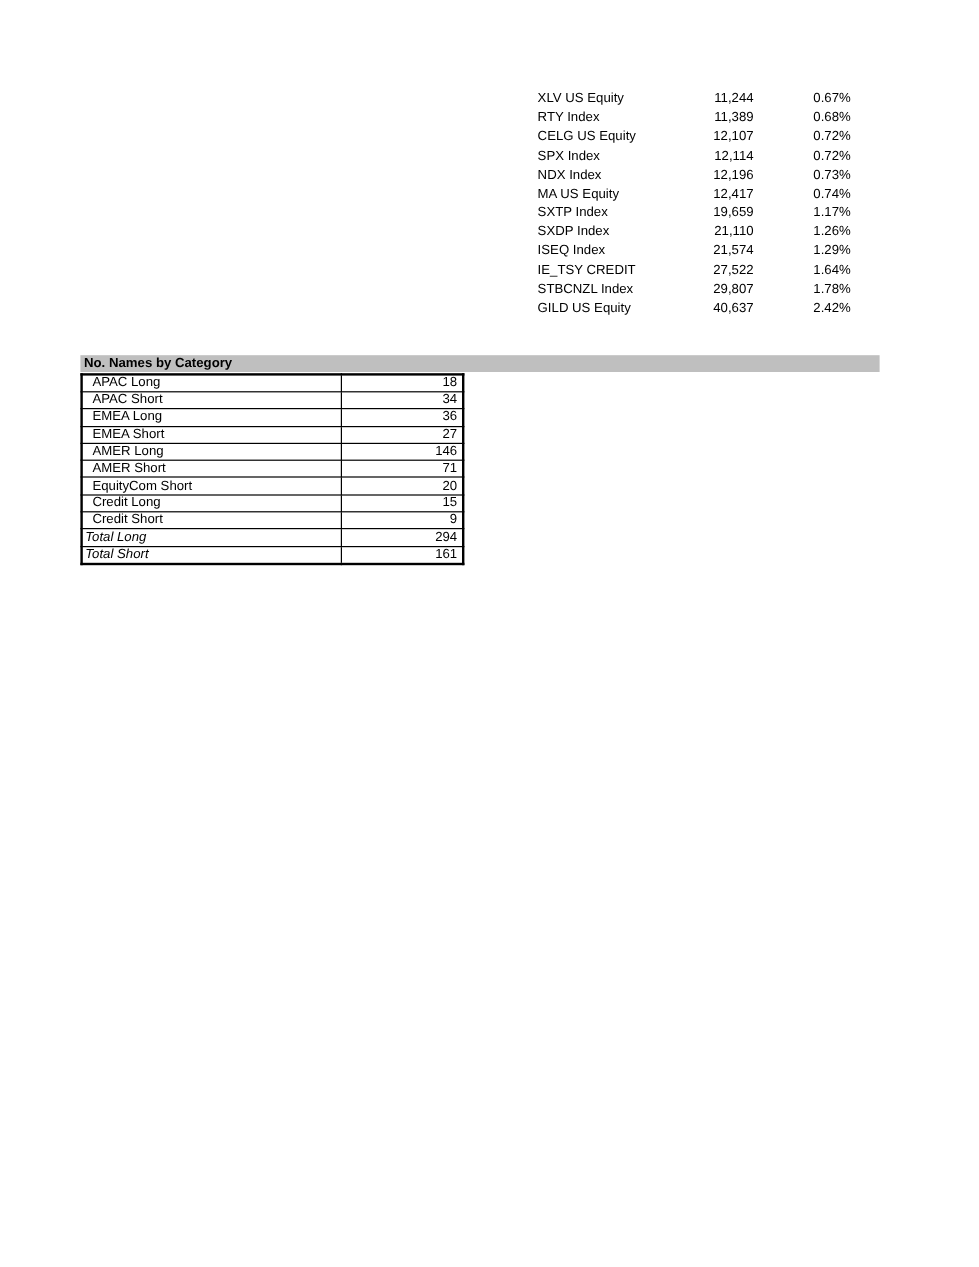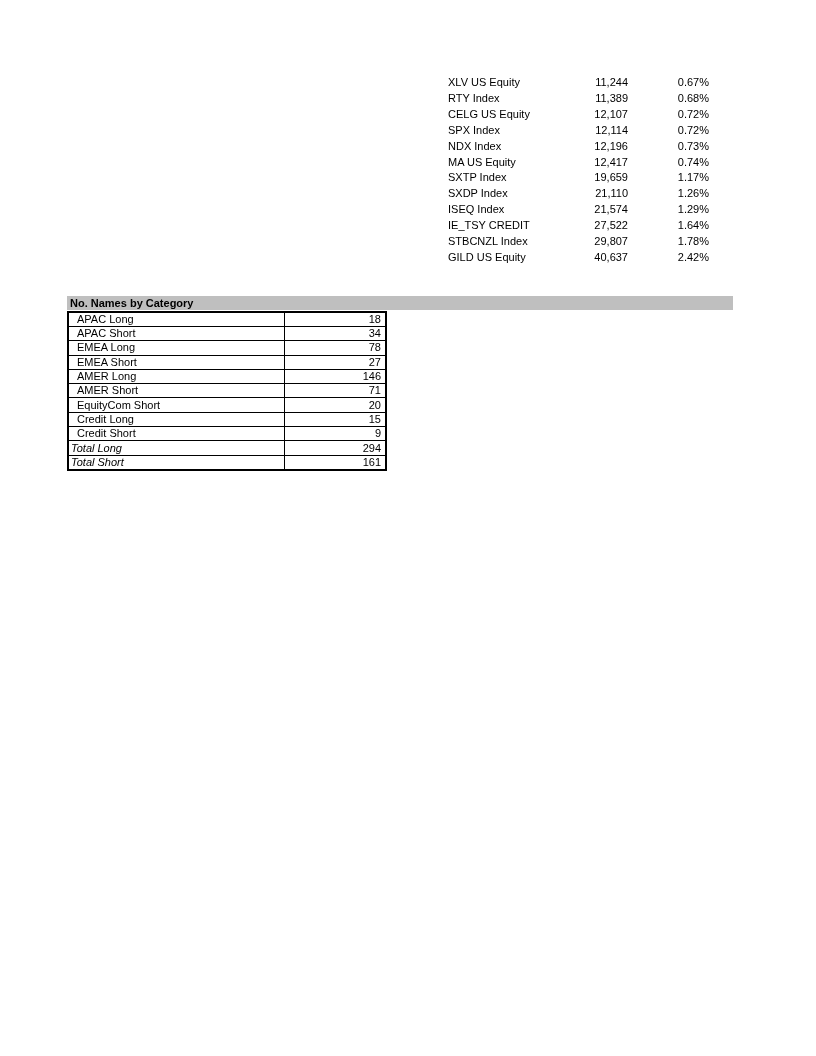--- a/index.html
+++ b/index.html
@@ -132,21 +132,21 @@
       <tr>
         <td class="label">APAC Long</td>
         <td class="value">18</td>
       </tr>
       <tr>
         <td class="label">APAC Short</td>
         <td class="value">34</td>
       </tr>
       <tr>
         <td class="label">EMEA Long</td>
-        <td class="value">78</td>
+        <td class="value">36</td>
       </tr>
       <tr>
         <td class="label">EMEA Short</td>
         <td class="value">27</td>
       </tr>
       <tr>
         <td class="label">AMER Long</td>
         <td class="value">146</td>
       </tr>
       <tr>

